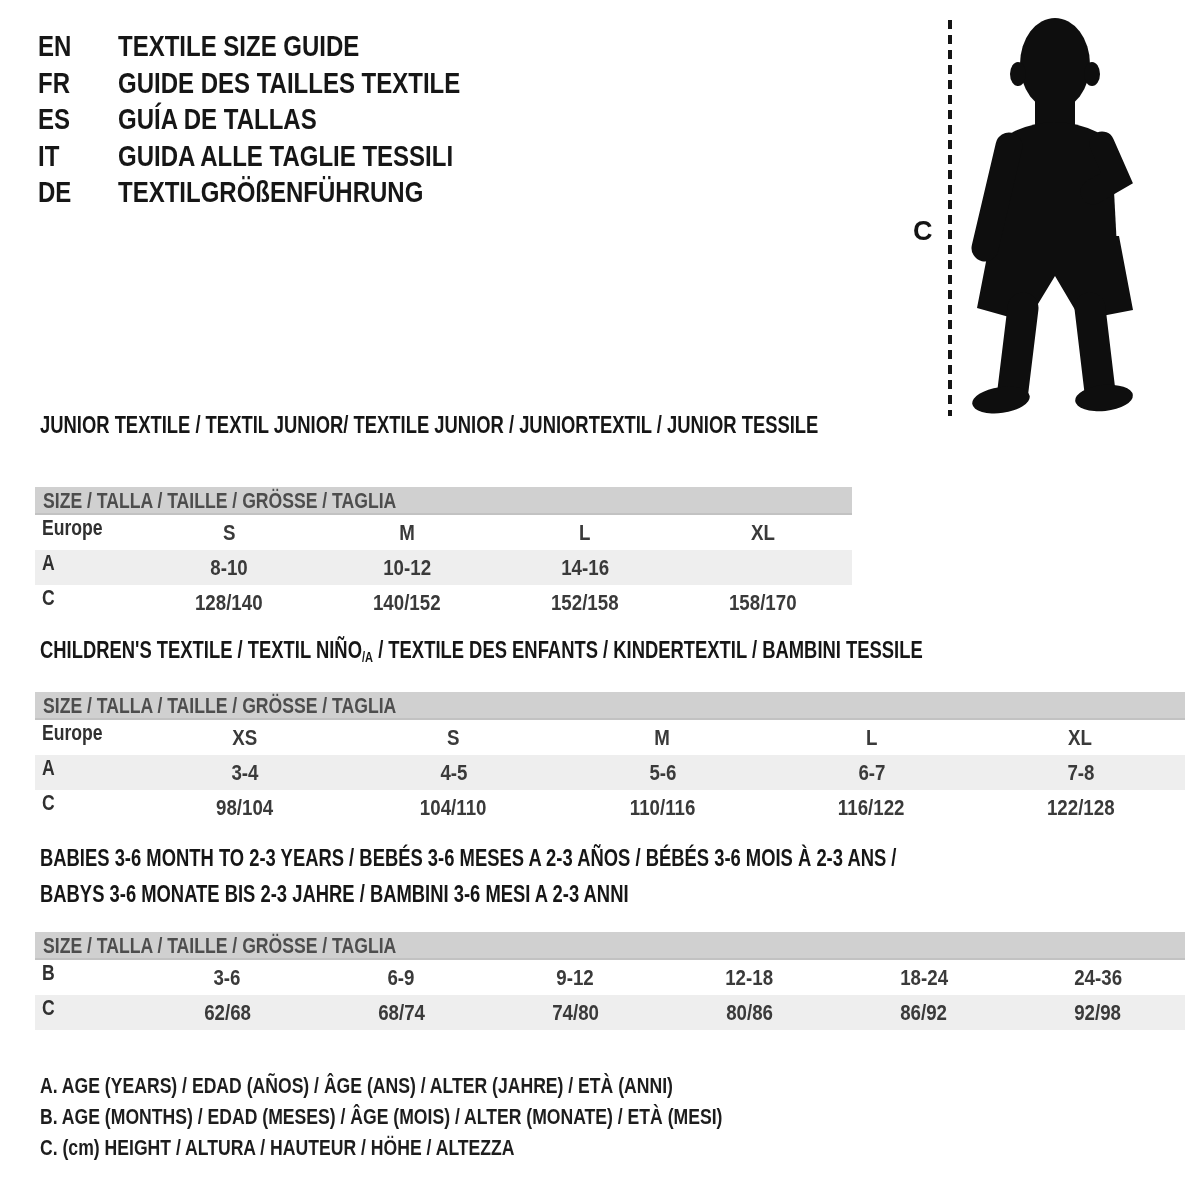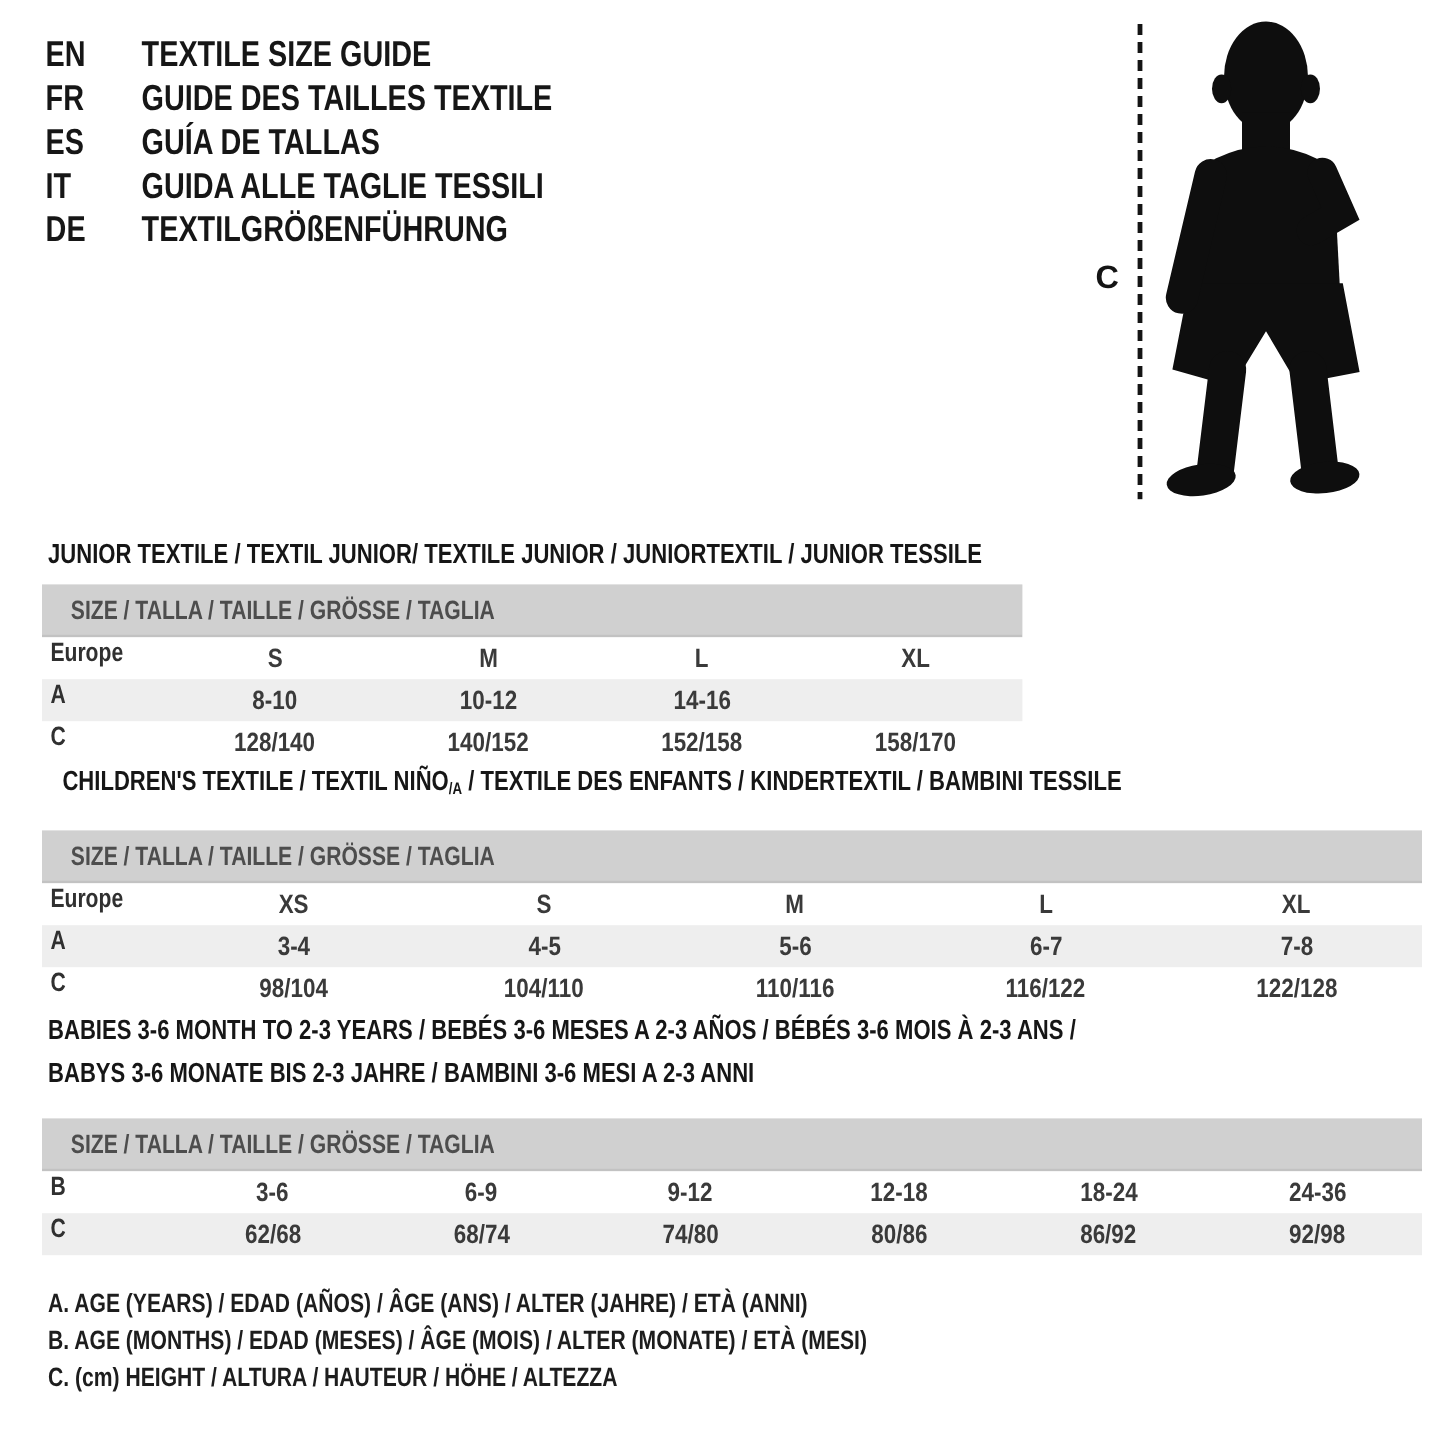--- a/index.html
+++ b/index.html
@@ -26,22 +26,22 @@
   .figure-label{position:absolute;left:8px;top:216px;font-size:27px;font-weight:bold;color:#141414;}
   .baby-svg{position:absolute;left:58px;top:10px;}
 
   
   .sec-heading{position:absolute;left:40px;font-size:23px;font-weight:bold;color:#161616;line-height:1.1;}
   .sub{font-size:0.6em;vertical-align:-0.28em;}
 
   
   .tbl{position:absolute;left:35px;}
   .size-bar{
-    height:44px;background:#d0d0d0;display:flex;align-items:center;
-    padding-left:24px;font-size:22px;font-weight:bold;color:#4d4d4d;
+    height:28px;background:#d0d0d0;display:flex;align-items:center;
+    padding-left:8px;font-size:22px;font-weight:bold;color:#4d4d4d;
     box-shadow:inset 0 -2px 0 #c2c2c2;
   }
   .trow{display:grid;height:35px;font-size:22px;font-weight:bold;color:#3a3a3a;}
   .t4{grid-template-columns:105px repeat(4,1fr);}
   .t5{grid-template-columns:105px repeat(5,1fr);}
   .t6{grid-template-columns:105px repeat(6,1fr);}
   .trow.shaded{background:#eeeeee;}
   .tcell{display:flex;align-items:center;justify-content:center;}
   .tlabel{display:flex;justify-content:flex-start;padding-left:7px;color:#303030;}
 
@@ -95,21 +95,21 @@
         <path d="M 60 298 L 50 380" stroke-width="31"></path>
         <path d="M 127 298 L 137 382" stroke-width="31"></path>
       </g>
       <g fill="#0e0e0e">
         <ellipse cx="38" cy="390" rx="29" ry="13" transform="rotate(-8 38 390)"></ellipse>
         <ellipse cx="141" cy="388" rx="29" ry="13" transform="rotate(-6 141 388)"></ellipse>
       </g>
     </svg>
   </div>
 
-  <div class="sec-heading" style="top:413px;margin-top:36px;">
+  <div class="sec-heading" style="top:413px;">
     <span class="cx">JUNIOR TEXTILE / TEXTIL JUNIOR/ TEXTILE JUNIOR / JUNIORTEXTIL / JUNIOR TESSILE</span>
   </div>
   <div class="tbl" style="top:487px;width:817px;">
     <div class="size-bar">
       <span class="cx">SIZE / TALLA / TAILLE / GRÖSSE / TAGLIA</span>
     </div>
     <div class="trow t4">
       <span class="tlabel">
           <span class="cx">Europe</span>
         </span>
@@ -152,21 +152,21 @@
         </span>
       <span class="tcell">
           <span class="cxc">152/158</span>
         </span>
       <span class="tcell">
           <span class="cxc">158/170</span>
         </span>
     </div>
   </div>
 
-  <div class="sec-heading" style="top:638px;margin-left:12px;">
+  <div class="sec-heading" style="top:638px;">
     <span class="cx"><span>CHILDREN'S TEXTILE / TEXTIL NIÑO</span><span class="sub">/A</span><span> / TEXTILE DES ENFANTS / KINDERTEXTIL / BAMBINI TESSILE</span></span>
   </div>
   <div class="tbl" style="top:692px;width:1150px;">
     <div class="size-bar">
       <span class="cx">SIZE / TALLA / TAILLE / GRÖSSE / TAGLIA</span>
     </div>
     <div class="trow t5">
       <span class="tlabel">
           <span class="cx">Europe</span>
         </span>

